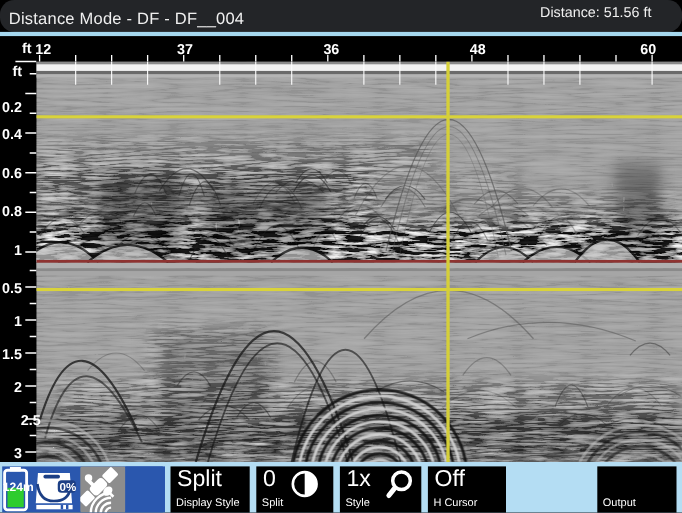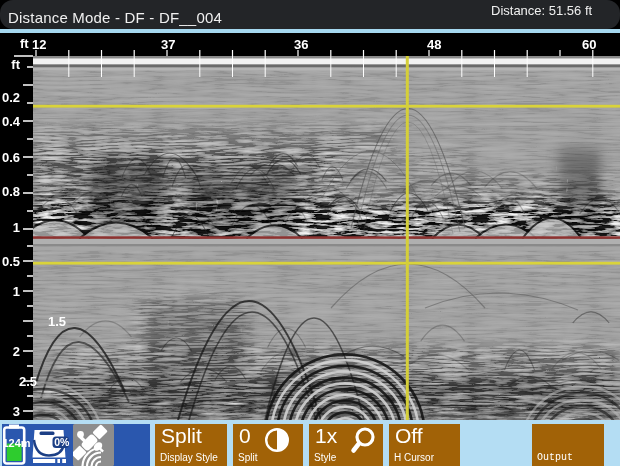--- a/index.html
+++ b/index.html
@@ -6,21 +6,21 @@
   body{width:620px;height:466px;overflow:hidden;font-family:"Liberation Sans",sans-serif;background:#000;position:relative;}
   .titlebar{position:absolute;left:0;top:0;width:620px;height:29px;background:#232528;border-radius:13px;}
   .titlebar .t1{position:absolute;left:8px;top:9px;font-size:15px;color:#f0f0f0;letter-spacing:0.2px;}
   .titlebar .t2{position:absolute;left:491px;top:3px;font-size:13px;color:#f0f0f0;}
   .blueline{position:absolute;left:0;top:29px;width:620px;height:4px;background:#a5d8ef;}
   .scan{position:absolute;left:0;top:33px;width:620px;height:436px;background:#000;}
   .rlabel{position:absolute;color:#fff;font-size:13px;font-weight:bold;}
   .axlabel{position:absolute;color:#fff;font-size:13px;font-weight:bold;left:0;width:20px;text-align:right;}
   .bottombar{position:absolute;left:0;top:420px;width:620px;height:46px;background:#b4ddf3;}
   .bottombar svg{display:block;}
-  .btn{position:absolute;top:4px;height:42px;background:#a16207;color:#fff;}
+  .btn{position:absolute;top:4px;height:42px;background:#000000;color:#fff;}
   .btn .big{position:absolute;left:6px;top:0px;font-size:21px;}
   .btn .small{position:absolute;left:5px;bottom:3px;font-size:10px;white-space:nowrap;}
 </style>
 </head>
 <body>
   <div class="titlebar">
     <div class="t1">Distance Mode - DF - DF__004</div>
     <div class="t2">Distance: 51.56 ft</div>
   </div>
   <div class="blueline"></div>
@@ -257,21 +257,21 @@
     <div class="rlabel" style="left:427px;top:4px;">48</div>
     <div class="rlabel" style="left:582px;top:4px;">60</div>
     <div class="axlabel" style="top:24px;">ft</div>
     <div class="axlabel" style="top:45px;margin-top:12px;">0.2</div>
     <div class="axlabel" style="top:81px;">0.4</div>
     <div class="axlabel" style="top:117px;">0.6</div>
     <div class="axlabel" style="top:151px;">0.8</div>
     <div class="axlabel" style="top:187px;">1</div>
     <div class="axlabel" style="top:221px;">0.5</div>
     <div class="axlabel" style="top:251px;">1</div>
-    <div class="axlabel" style="top:281px;padding-left:46px;">1.5</div>
+    <div class="axlabel" style="top:281px;">1.5</div>
     <div class="axlabel" style="top:311px;">2</div>
     <div class="axlabel" style="top:341px;padding-left:17px;">2.5</div>
     <div class="axlabel" style="top:371px;">3</div>
 
   </div>
 
   <div class="bottombar">
 
   <svg width="150" height="46" style="position:absolute;left:0;top:0" viewBox="0 0 150 46">
     <rect x="2" y="4" width="146" height="42" fill="#2a57ae"></rect>
@@ -332,16 +332,16 @@
       <div class="small">Style</div>
       <svg width="30" height="30" style="position:absolute;right:6px;top:2px" viewBox="0 0 30 30">
   <circle cx="18" cy="11" r="8" fill="none" stroke="#fff" stroke-width="3.2"></circle>
   <path d="M12,17.5 L6.5,24.5" stroke="#fff" stroke-width="4.5" stroke-linecap="round"></path>
       </svg>
     </div>
     <div class="btn" style="left:389px;width:71px;">
       <div class="big">Off</div>
       <div class="small">H Cursor</div>
     </div>
-    <div class="btn" style="left:532px;width:72px;font-family:Liberation Mono, monospace;">
+    <div class="btn" style="left:543px;width:72px;">
       <div class="small">Output</div>
     </div>
   </div>
 
 </body></html>

